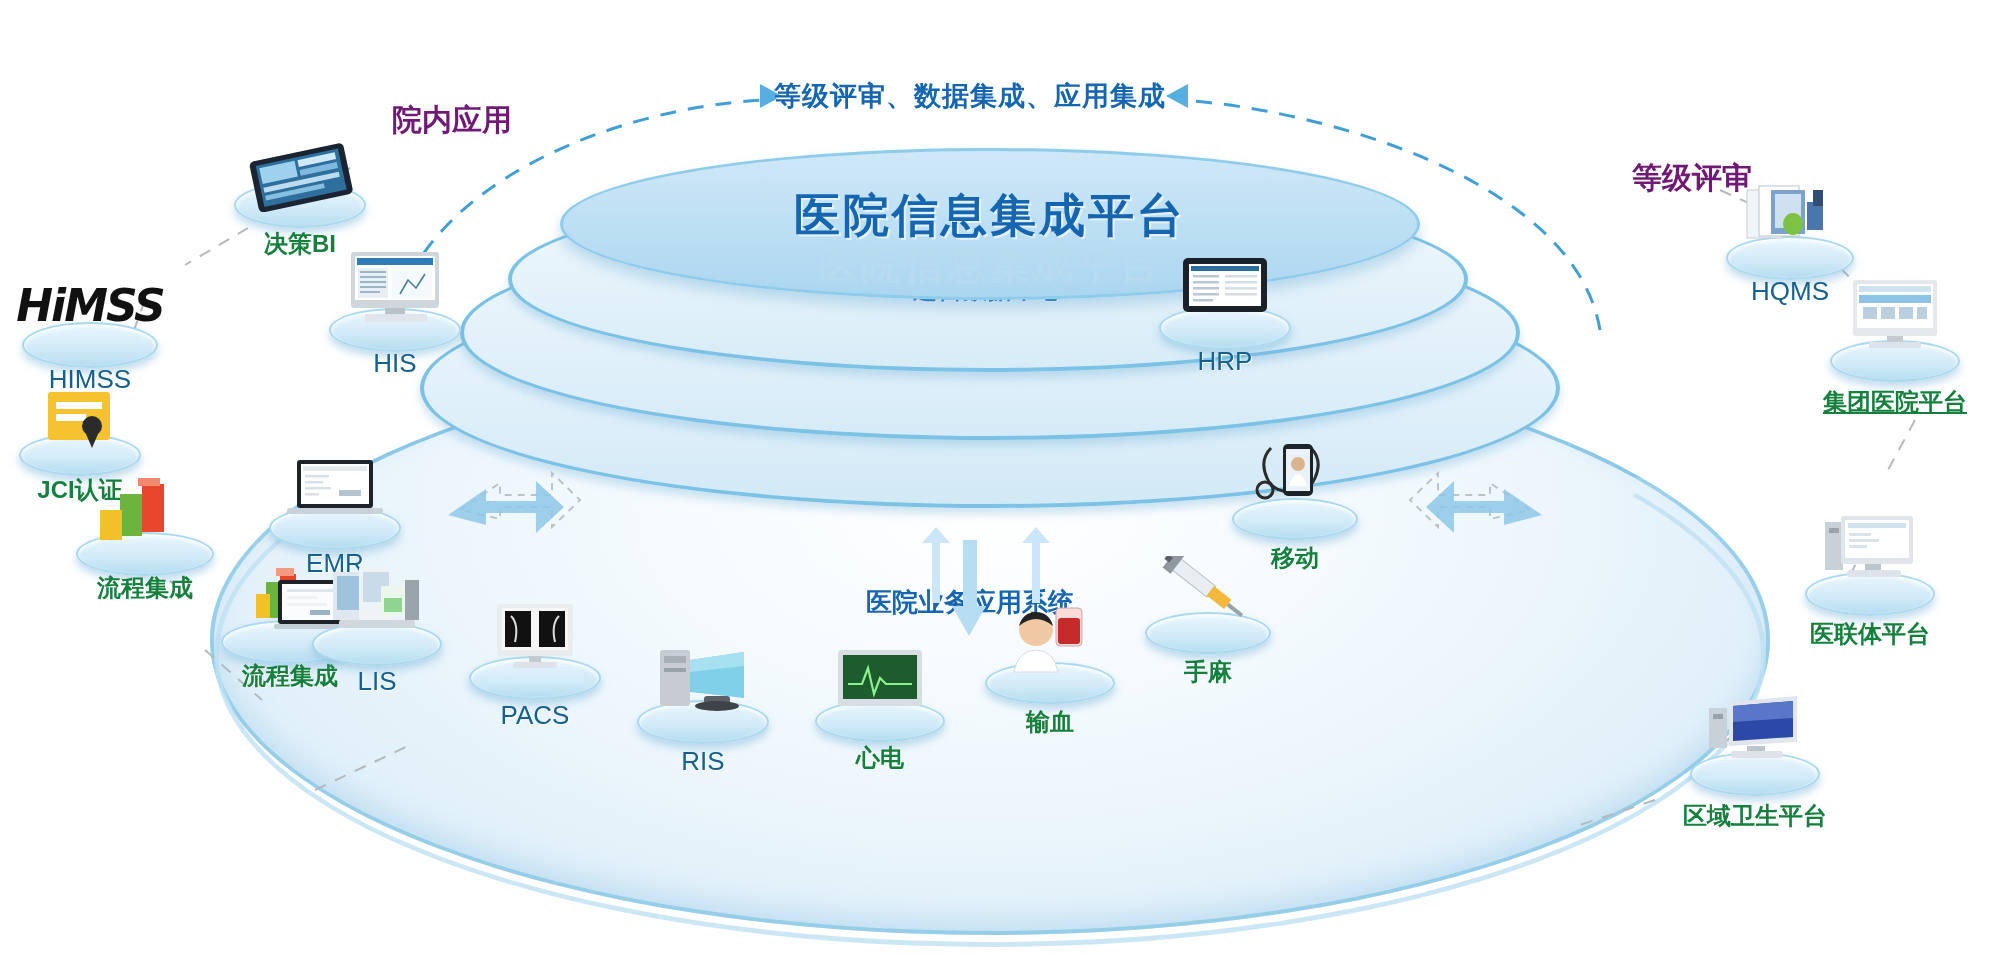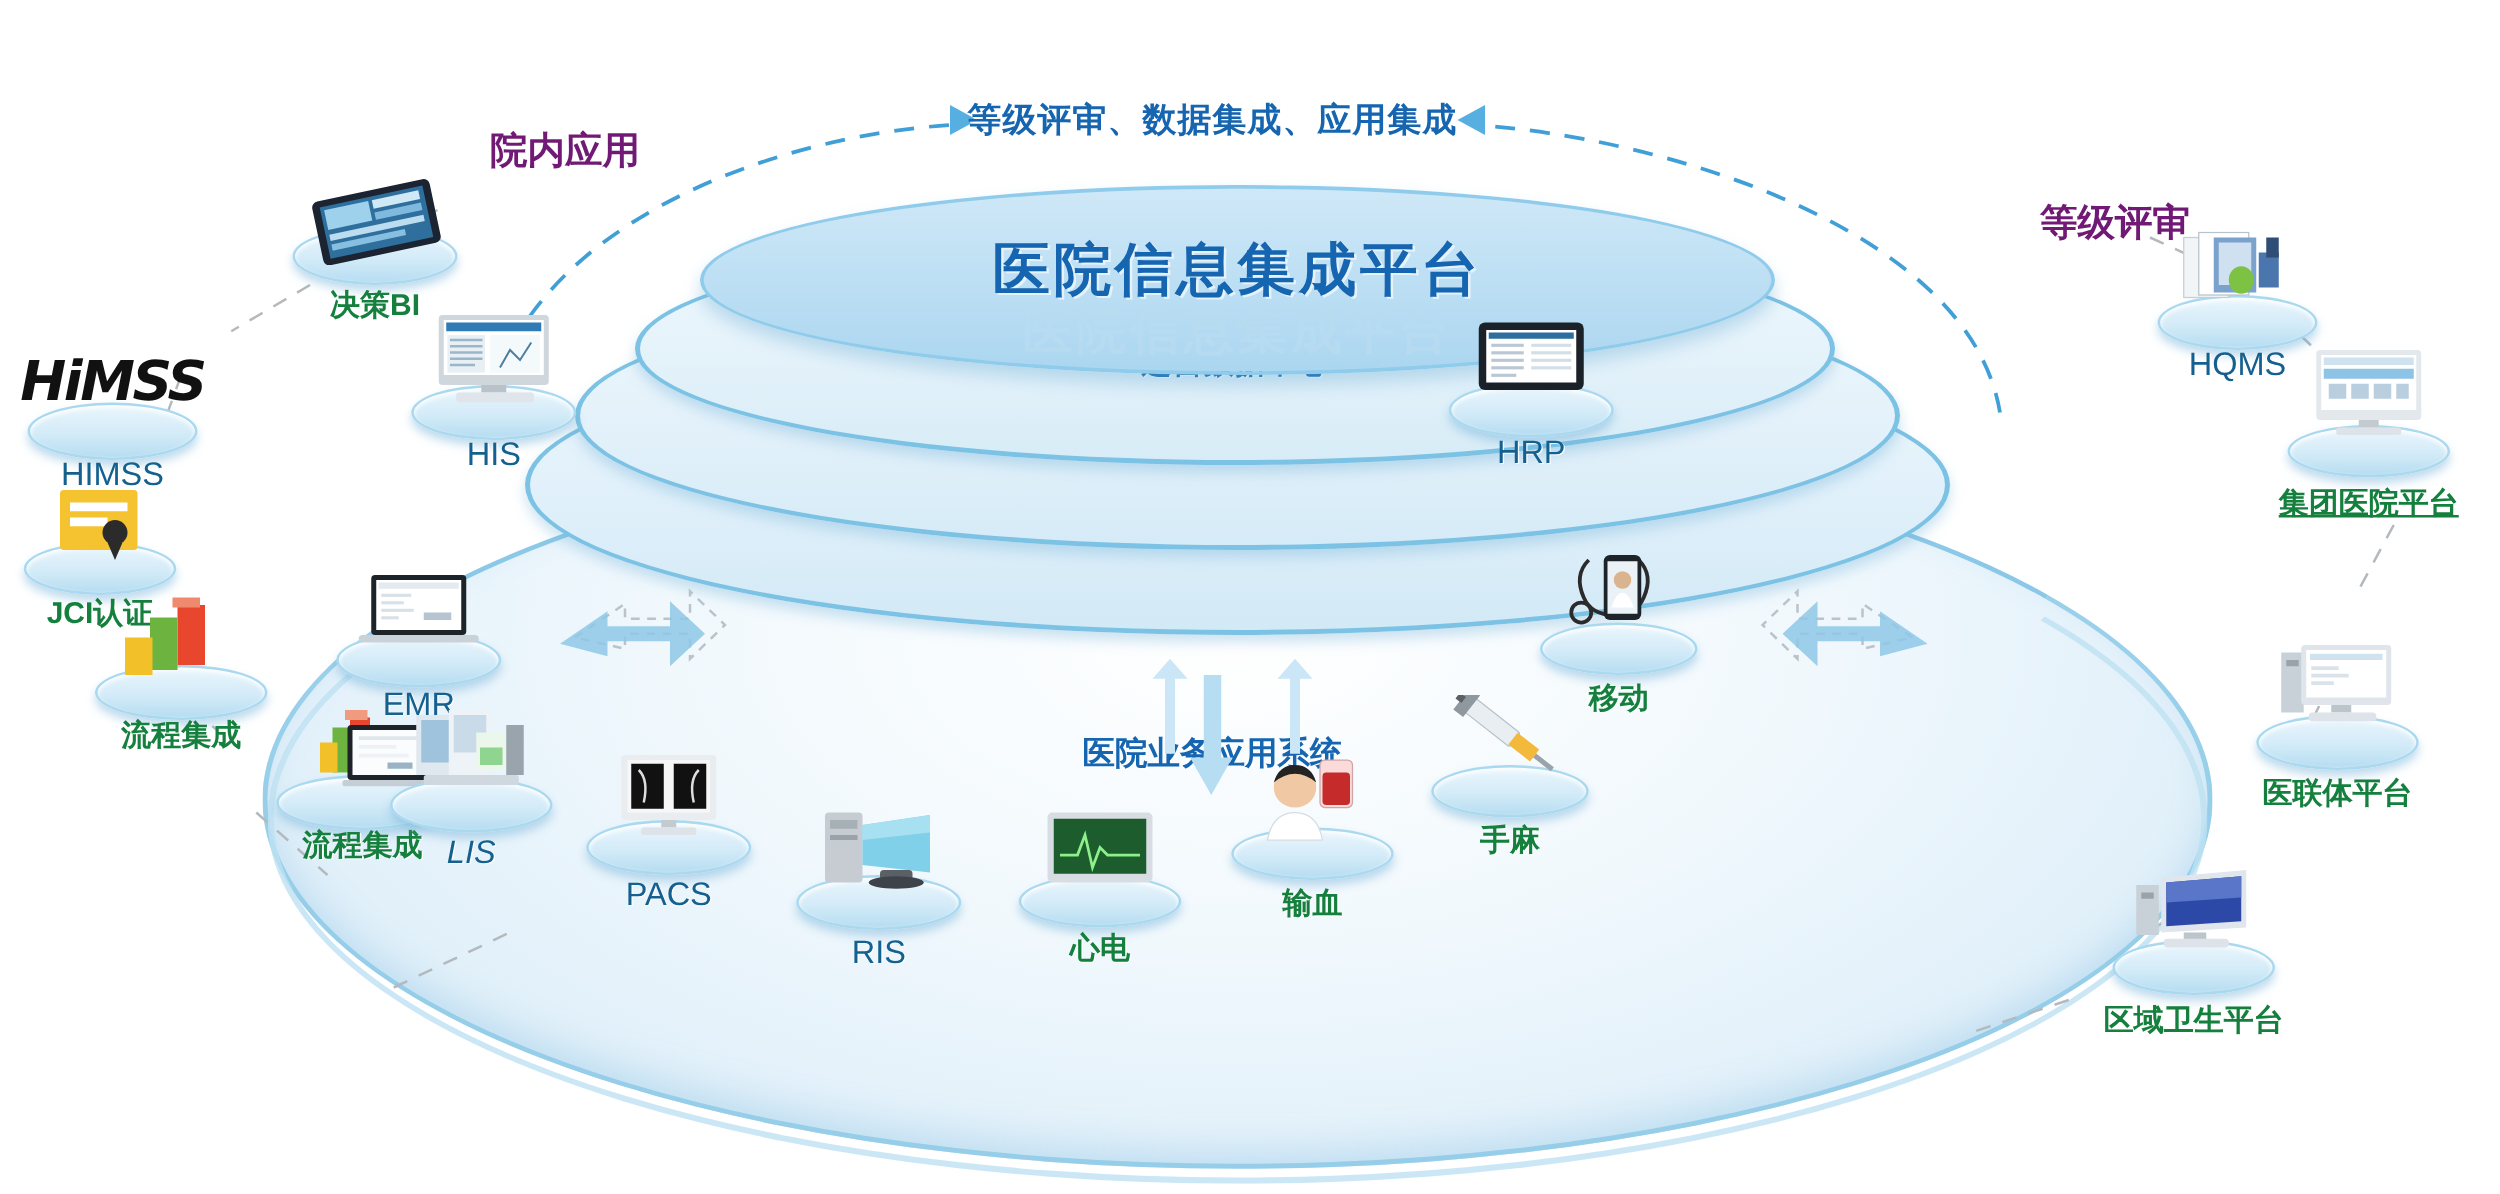--- a/index.html
+++ b/index.html
@@ -327,21 +327,21 @@
         <rect x="12" y="8" width="40" height="48" fill="#dfe8ef"></rect>
         <rect x="16" y="12" width="32" height="34" fill="#9fc3dd"></rect>
         <rect x="38" y="4" width="34" height="52" fill="#eef3f7"></rect>
         <rect x="42" y="8" width="26" height="30" fill="#c9dbe9"></rect>
         <rect x="60" y="22" width="24" height="30" fill="#eaf7ea"></rect>
         <rect x="63" y="34" width="18" height="14" fill="#8fd48f"></rect>
         <rect x="84" y="16" width="14" height="40" fill="#9aa4ac"></rect>
         <rect x="18" y="56" width="76" height="8" rx="2" fill="#cfd8de"></rect>
       </svg>
     </div>
-    <div class="node-label en" style="top:104px;font-style:italic;">LIS</div>
+    <div class="node-label en" style="top:104px;">LIS</div>
   </div>
 
   <div class="node" style="left:440px;top:600px;width:190px;height:120px;">
     <div class="pedestal" style="top:56px;width:132px;height:44px;"></div>
     <div class="icon-wrap" style="top:2px;">
       <svg width="100" height="70" viewBox="0 0 100 70">
         <rect x="12" y="2" width="76" height="52" rx="3" fill="#e9edf0"></rect>
         <rect x="17" y="6" width="66" height="42" fill="#f7f7f7"></rect>
         <rect x="20" y="9" width="26" height="36" fill="#111"></rect>
         <rect x="54" y="9" width="26" height="36" fill="#111"></rect>

